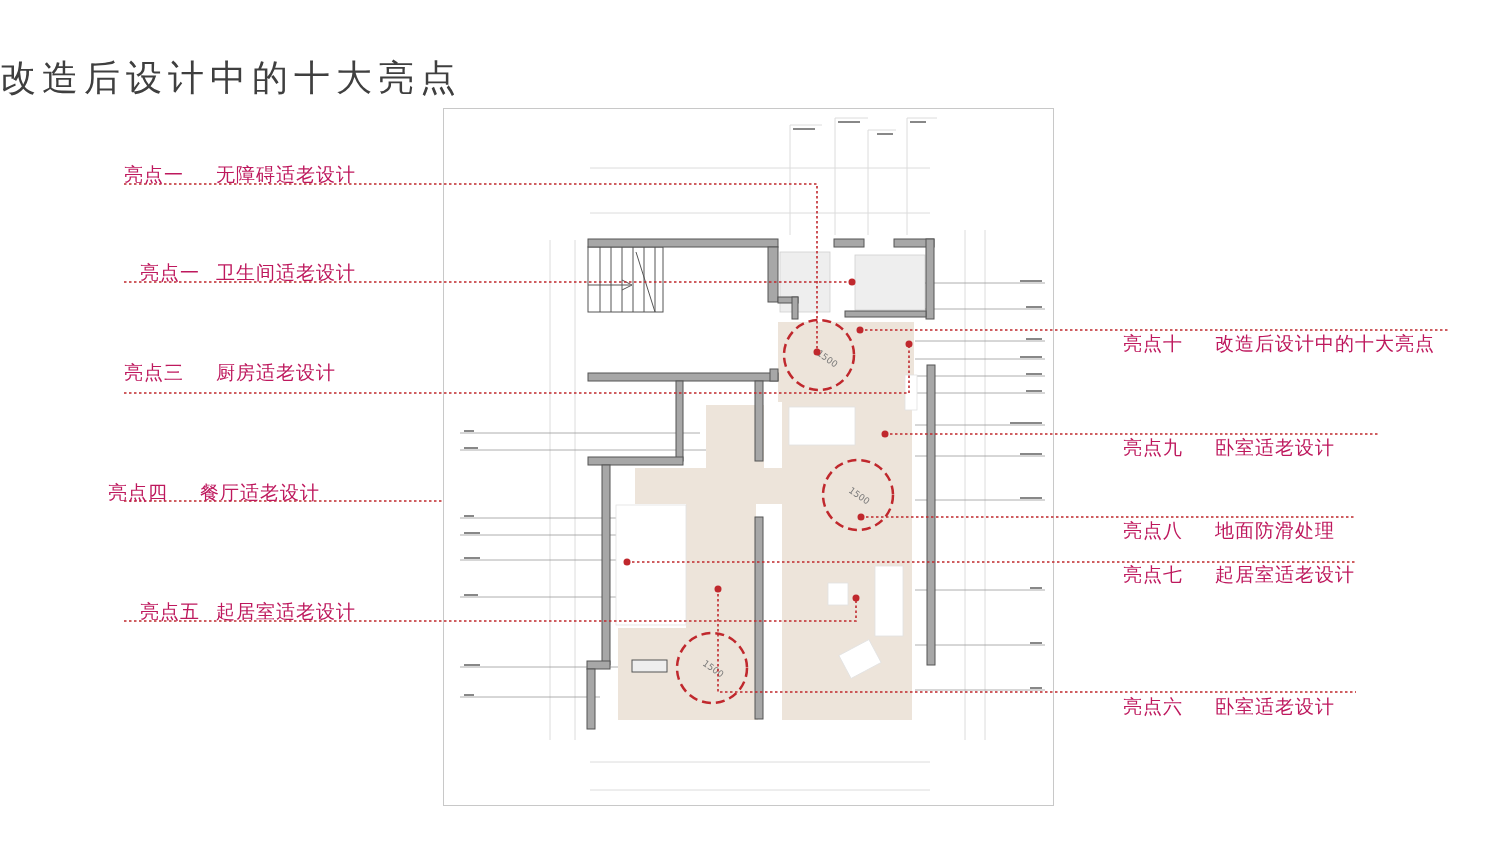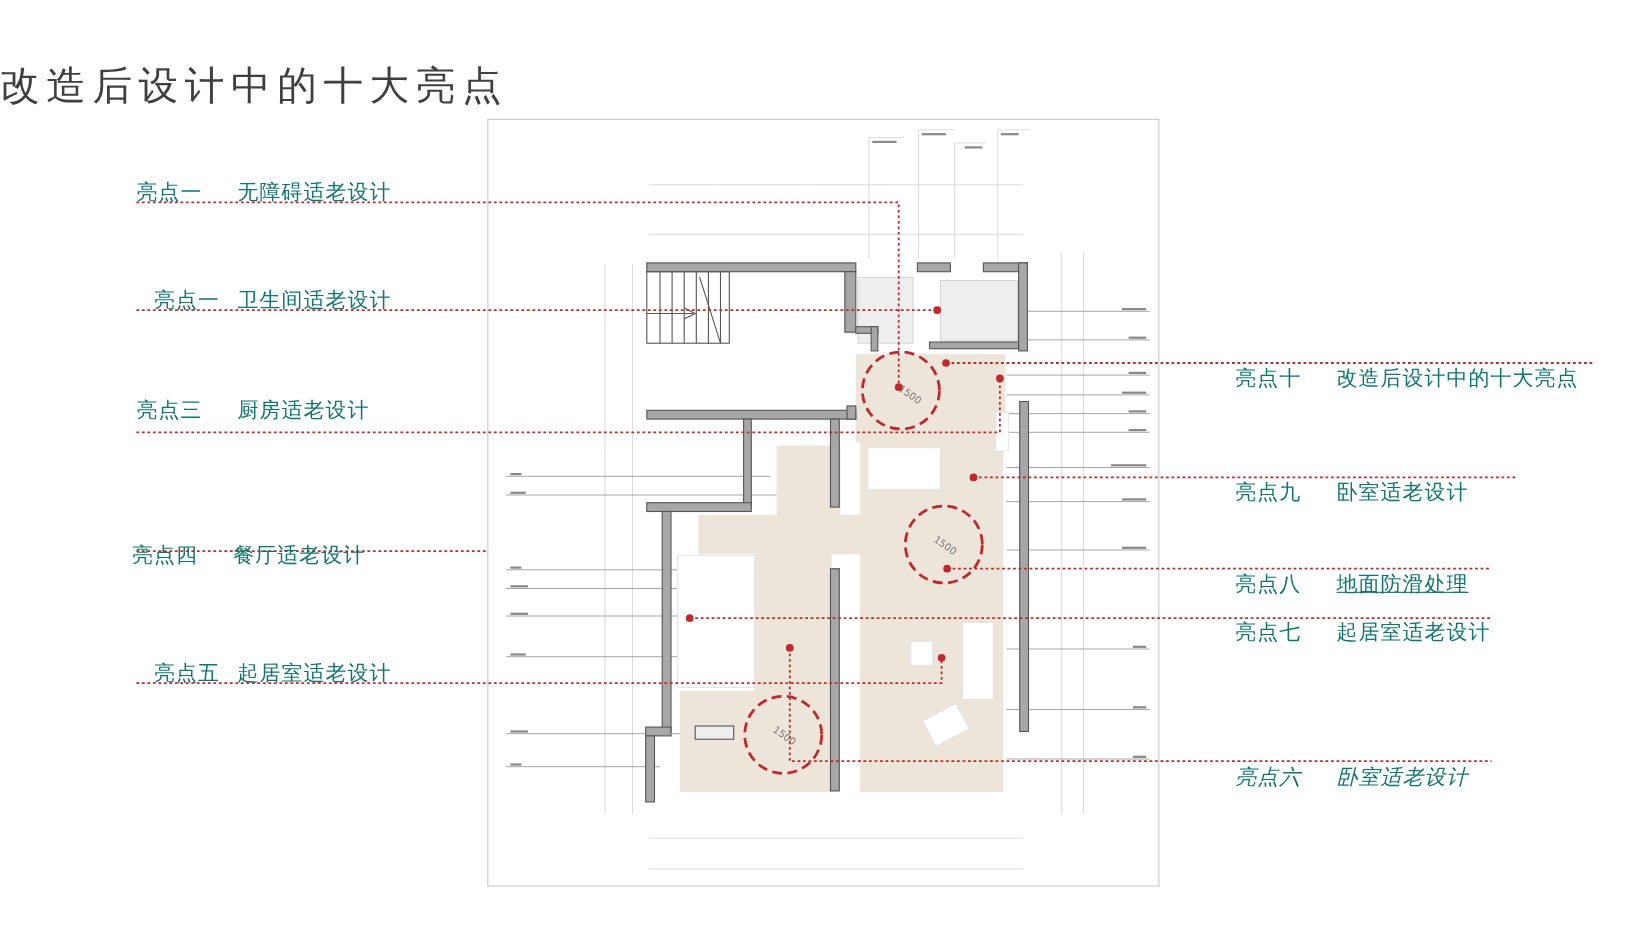--- a/index.html
+++ b/index.html
@@ -3,21 +3,21 @@
 <meta charset="utf-8">
 <style>
   html, body { margin: 0; padding: 0; background: #ffffff; }
   body { width: 1498px; height: 844px; position: relative; overflow: hidden;
          font-family: "DejaVu Sans", "Liberation Sans", sans-serif; }
   .title { position: absolute; left: 0; width: 1498px; top: 54px; text-align: left;
            font-size: 36px; letter-spacing: 6px; color: #3f3f3f; font-weight: normal; }
   .plan-frame { position: absolute; left: 443px; top: 108px; width: 611px; height: 698px;
                 border: 1px solid #c8c8c8; background: #ffffff; box-sizing: border-box; }
   svg.overlay { position: absolute; left: 0; top: 0; }
-  .lbl { position: absolute; font-size: 19px; color: #0f766e; white-space: nowrap; letter-spacing: 1px; }
+  .lbl { position: absolute; font-size: 19px; color: #be185d; white-space: nowrap; letter-spacing: 1px; }
   .lbl .num { display: inline-block; width: 92px; }
   .lbl-r .num { width: 92px; margin-top: 22px; }
 </style>
 </head>
 <body>
 
 <div class="title">改造后设计中的十大亮点</div>
 
 <div class="plan-frame"></div>
 
@@ -187,34 +187,34 @@
 
 <div class="lbl" style="left:124px; top:162px;">
   <span class="num">亮点一</span><span>无障碍适老设计</span>
 </div>
 <div class="lbl" style="left:124px; top:260px;text-align:center;">
   <span class="num">亮点一</span><span>卫生间适老设计</span>
 </div>
 <div class="lbl" style="left:124px; top:360px;">
   <span class="num">亮点三</span><span>厨房适老设计</span>
 </div>
-<div class="lbl" style="left:120px; top:480px;margin-top:12px;">
+<div class="lbl" style="left:108px; top:480px;">
   <span class="num">亮点四</span><span>餐厅适老设计</span>
 </div>
 <div class="lbl" style="left:124px; top:599px;text-align:center;">
   <span class="num">亮点五</span><span>起居室适老设计</span>
 </div>
 
 <div class="lbl lbl-r" style="left:1123px; top:309px;">
   <span class="num">亮点十</span><span>改造后设计中的十大亮点</span>
 </div>
 <div class="lbl lbl-r" style="left:1123px; top:413px;">
   <span class="num">亮点九</span><span>卧室适老设计</span>
 </div>
-<div class="lbl lbl-r" style="left:1123px; top:496px;text-decoration:underline;">
+<div class="lbl lbl-r" style="left:1123px; top:496px;">
   <span class="num">亮点八</span><span>地面防滑处理</span>
 </div>
 <div class="lbl lbl-r" style="left:1123px; top:540px;">
   <span class="num">亮点七</span><span>起居室适老设计</span>
 </div>
-<div class="lbl lbl-r" style="left:1123px; top:672px;font-style:italic;">
+<div class="lbl lbl-r" style="left:1123px; top:672px;">
   <span class="num">亮点六</span><span>卧室适老设计</span>
 </div>
 
 </body></html>

